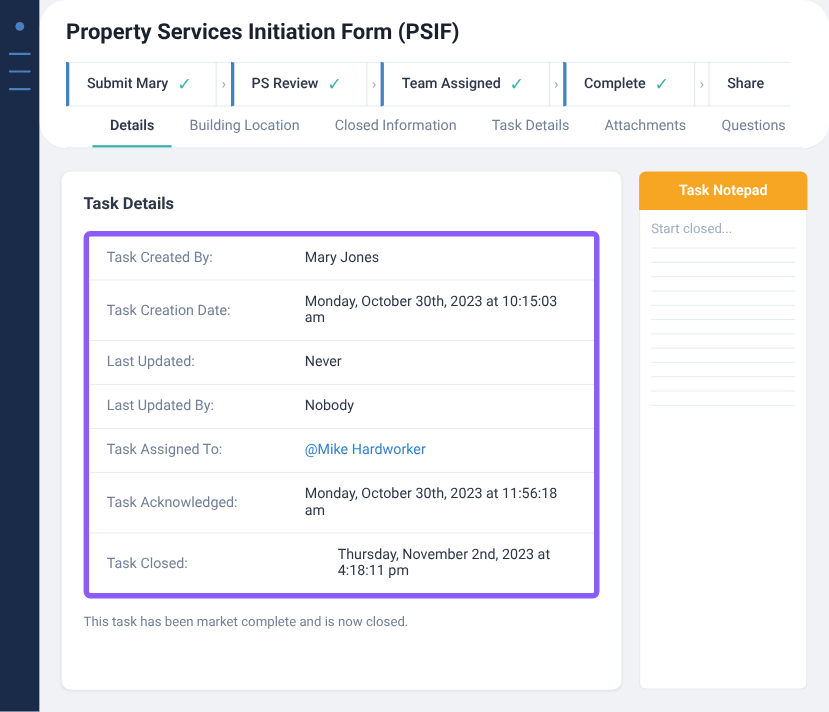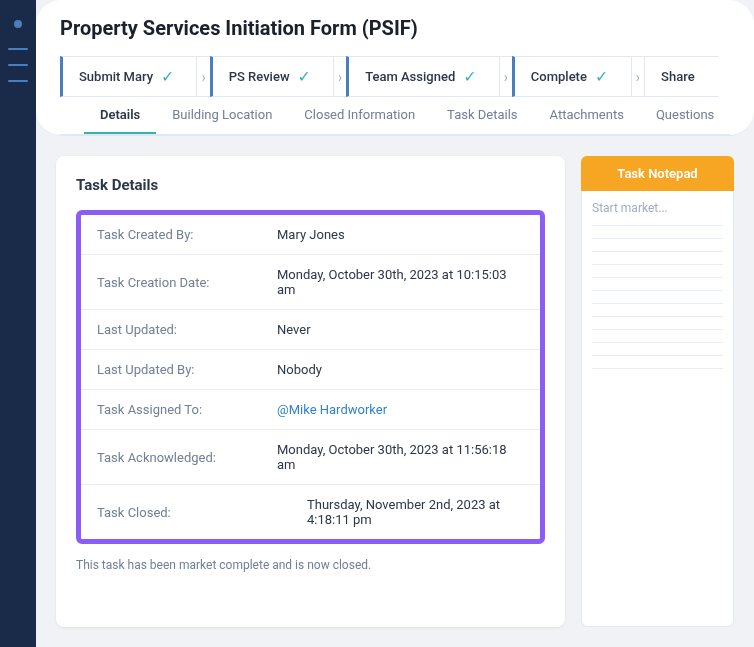--- a/index.html
+++ b/index.html
@@ -327,21 +327,21 @@
             <div class="task-row-value">Thursday, November 2nd, 2023 at 4:18:11 pm</div>
           </div>
         </div>
 
       <div class="task-note">This task has been market complete and is now closed.</div>
     </div>
 
     <div class="notepad-panel">
       <div class="notepad-header">Task Notepad</div>
       <div class="notepad-body">
-        <div class="notepad-placeholder">Start market...</div>
+        <div class="notepad-placeholder">Start closed...</div>
         <div class="notepad-lines">
           <div class="notepad-line"></div>
           <div class="notepad-line"></div>
           <div class="notepad-line"></div>
           <div class="notepad-line"></div>
           <div class="notepad-line"></div>
           <div class="notepad-line"></div>
           <div class="notepad-line"></div>
           <div class="notepad-line"></div>
           <div class="notepad-line"></div>

